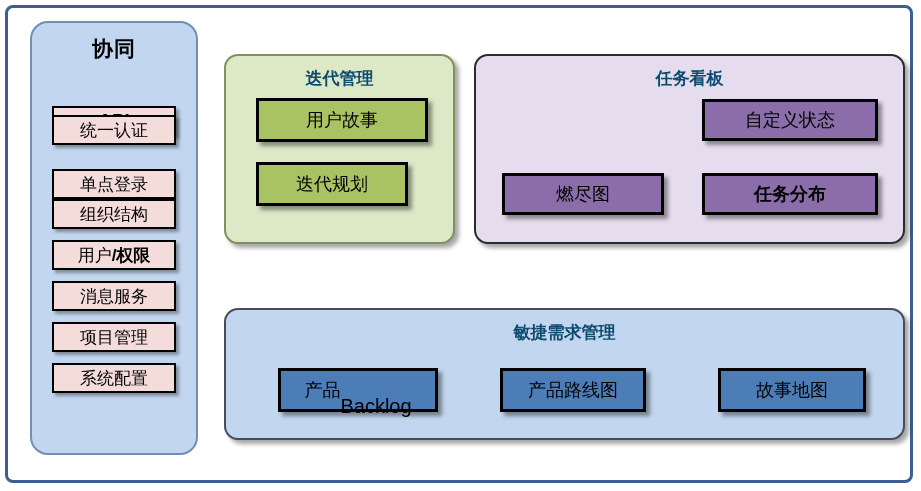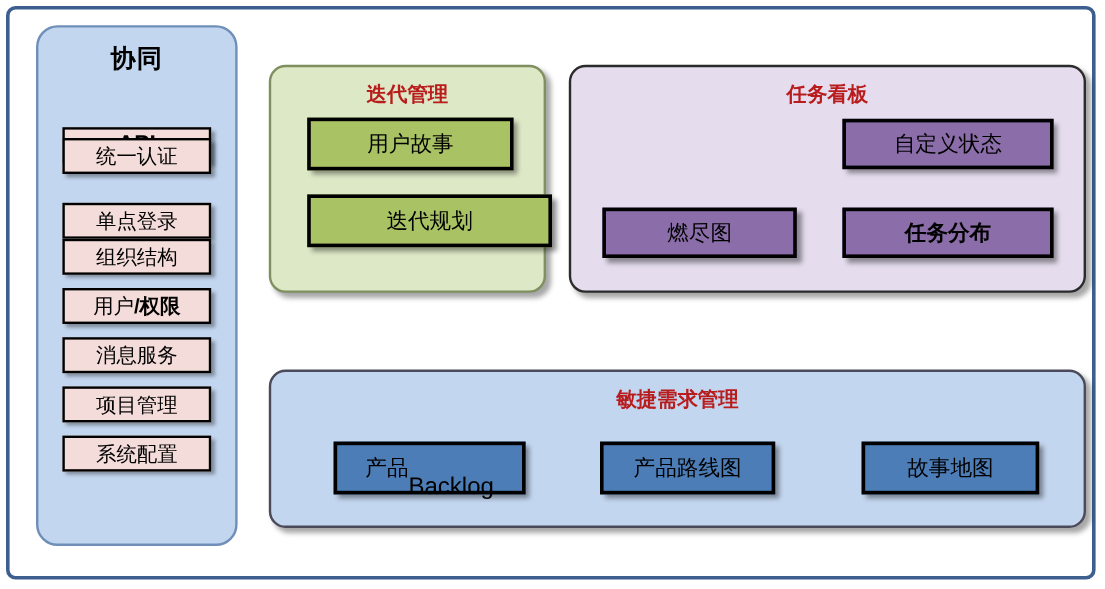--- a/index.html
+++ b/index.html
@@ -87,21 +87,21 @@
     position: absolute;
     box-sizing: border-box;
     border-radius: 14px;
     box-shadow: 4px 4px 4px rgba(0,0,0,0.35);
   }
   .panel-title {
     text-align: center;
     font-family: "Liberation Sans", "DejaVu Sans", sans-serif;
     font-weight: bold;
     font-size: 17px;
-    color: #b91c1c;
+    color: #0c4a6e;
     padding-top: 11px;
   }
 
   
   #panel-iteration {
     left: 216px;
     top: 46px;
     width: 231px;
     height: 190px;
     border: 2px solid #7f8f5f;
@@ -144,21 +144,21 @@
   .box.bold   { font-weight: bold; }
   .box .mixed-bold {
     font-family: "Liberation Sans", "DejaVu Sans", sans-serif;
     font-weight: normal;
     font-size: 20px;
     margin-top: 32px;
   }
 
   
   #box-user-story    { left: 30px; top: 42px;  width: 172px; height: 44px; }
-  #box-iter-plan     { left: 30px; top: 106px; width: 204px; height: 44px; }
+  #box-iter-plan     { left: 30px; top: 106px; width: 152px; height: 44px; }
   
   #box-task-card     { left: 26px;  top: 43px;  width: 162px; height: 42px; }
   #box-custom-status { left: 226px; top: 43px;  width: 176px; height: 42px; }
   #box-burndown      { left: 26px;  top: 117px; width: 162px; height: 42px; }
   #box-task-dist     { left: 226px; top: 117px; width: 176px; height: 42px; }
   
   #box-backlog       { left: 52px;  top: 58px; width: 160px; height: 44px; }
   #box-roadmap       { left: 274px; top: 58px; width: 146px; height: 44px; }
   #box-story-map     { left: 492px; top: 58px; width: 148px; height: 44px; }
 </style>

